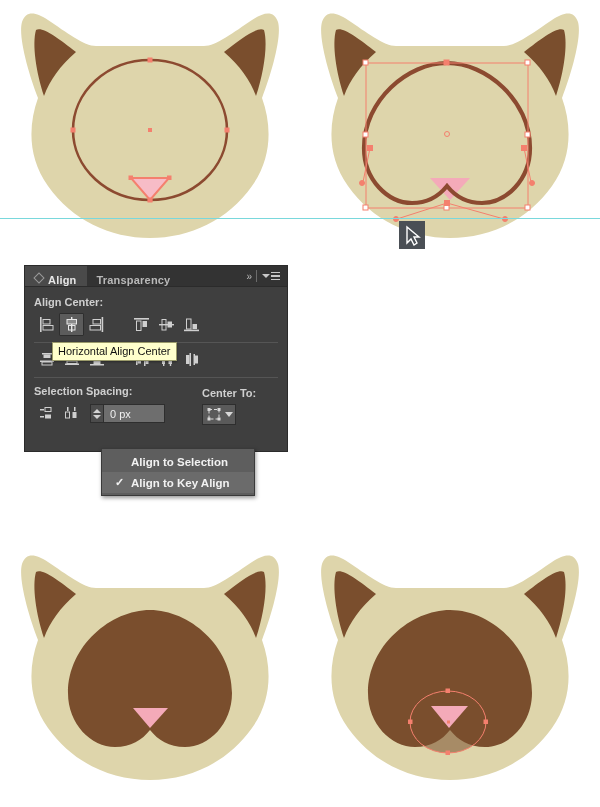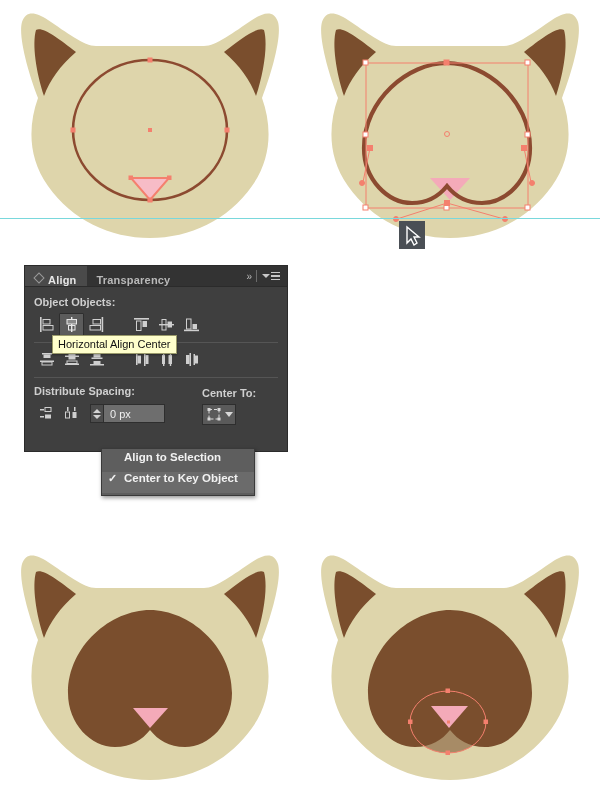--- a/index.html
+++ b/index.html
@@ -46,28 +46,28 @@
       align-items:center;box-sizing:border-box;}
   .spin-arrows .up{width:0;height:0;border-left:4px solid transparent;border-right:4px solid transparent;border-bottom:4px solid #d2d2d2;}
   .spin-arrows .dn{width:0;height:0;border-left:4px solid transparent;border-right:4px solid transparent;border-top:4px solid #d2d2d2;}
   .numfield{width:62px;height:19px;background:#6e6e6e;border:1px solid #2e2e2e;
       color:#f0f0f0;font-size:11px;display:flex;align-items:center;padding-left:6px;box-sizing:border-box;}
   .alignto-btn{width:34px;height:21px;background:#5a5a5a;border:1px solid #2e2e2e;
       display:flex;align-items:center;justify-content:center;gap:2px;box-sizing:border-box;}
   .caret-dn{width:0;height:0;border-left:4px solid transparent;border-right:4px solid transparent;border-top:5px solid #d8d8d8;}
 
   
-  #tooltip{position:absolute;left:52px;top:335px;background:#ffffcc;border:1px solid #9a9a6a;
+  #tooltip{position:absolute;left:52px;top:342px;background:#ffffcc;border:1px solid #9a9a6a;
       font-size:11px;color:#111;padding:2px 5px 3px 5px;white-space:nowrap;box-shadow:0 1px 2px rgba(0,0,0,.35);}
 
   
   #align-dropdown{position:absolute;left:101px;top:448px;width:152px;background:#5e5e5e;
       border:1px solid #3a3a3a;box-shadow:1px 2px 4px rgba(0,0,0,.4);padding:2px 0;}
-  .dd-item{height:21px;display:flex;font-size:11.5px;font-weight:bold;
-      color:#f2f2f2;padding-left:6px;box-sizing:border-box;}
+  .dd-item{height:21px;display:flex;align-items:center;font-size:11.5px;font-weight:bold;
+      color:#f2f2f2;padding-left:13px;box-sizing:border-box;}
   .dd-item.sel{background:#6b6b6b;}
   .dd-check{width:16px;font-size:11px;color:#f2f2f2;}
   .dd-text{white-space:nowrap;}
 
   
   #cursor{position:absolute;left:399px;top:221px;width:26px;height:28px;background:#4a4f55;}
   .guide{position:absolute;height:1px;background:#79d8dc;}
 </style>
 </head>
 <body>
@@ -204,21 +204,21 @@
               <i></i>
               <i></i>
               <i></i>
             </span>
         </span>
       </div>
     </div>
 
     <div class="panel-body">
 
-      <div class="sect-label">Object Objects:</div>
+      <div class="sect-label">Align Center:</div>
       <div class="btn-row">
         <div class="abtn">
           <svg width="17" height="17" viewBox="0 0 17 17">
               <rect x="2" y="1" width="1.6" height="15" fill="#cfcfcf"></rect>
               <rect x="5" y="3.5" width="7" height="4.5" fill="none" stroke="#cfcfcf"></rect>
               <rect x="5" y="9.5" width="10" height="4.5" fill="none" stroke="#cfcfcf"></rect>
             </svg>
         </div>
         <div class="abtn on">
           <svg width="17" height="17" viewBox="0 0 17 17">
@@ -310,21 +310,21 @@
               <rect x="10.5" y="3" width="1.5" height="11" fill="#cfcfcf"></rect>
               <rect x="12" y="4.5" width="3" height="8" fill="#cfcfcf"></rect>
             </svg>
         </div>
       </div>
 
       <div class="hr"></div>
 
       <div class="row-split">
         <div class="col-left">
-          <div class="sect-label">Distribute Spacing:</div>
+          <div class="sect-label">Selection Spacing:</div>
           <div class="btn-row" style="margin-bottom:0;">
             <div class="abtn">
               <svg width="18" height="17" viewBox="0 0 18 17">
                   <rect x="2" y="4" width="4" height="1.5" fill="#cfcfcf"></rect>
                   <rect x="7" y="2.5" width="6" height="4" fill="none" stroke="#cfcfcf"></rect>
                   <rect x="2" y="11" width="4" height="1.5" fill="#cfcfcf"></rect>
                   <rect x="7" y="9.5" width="6" height="4" fill="#cfcfcf"></rect>
                 </svg>
             </div>
             <div class="abtn">
@@ -365,17 +365,17 @@
     <span>Horizontal Align Center</span>
   </div>
 
   <div id="align-dropdown">
     <div class="dd-item">
       <span class="dd-check"></span>
       <span class="dd-text">Align to Selection</span>
     </div>
     <div class="dd-item sel">
       <span class="dd-check">✓</span>
-      <span class="dd-text">Center to Key Object</span>
+      <span class="dd-text">Align to Key Align</span>
     </div>
   </div>
 
 </div>
 
 </body></html>

